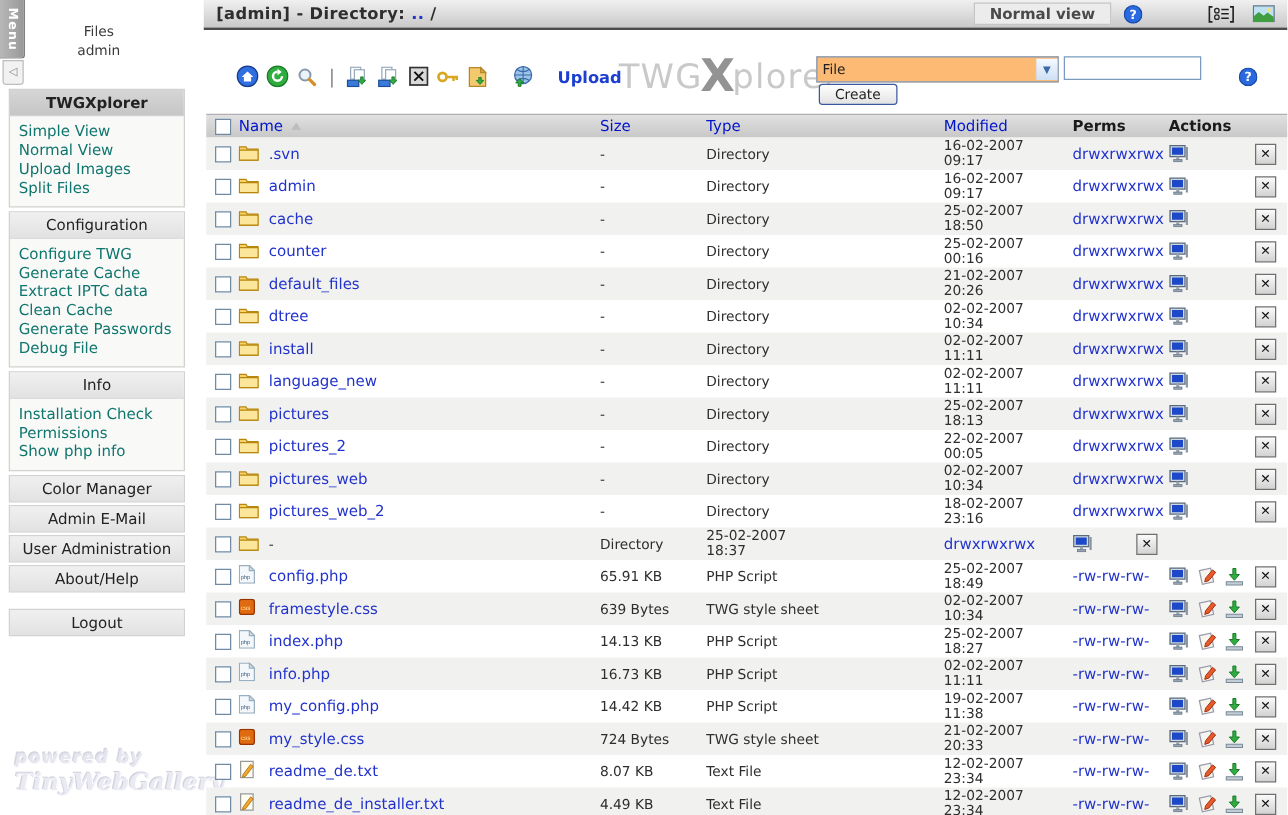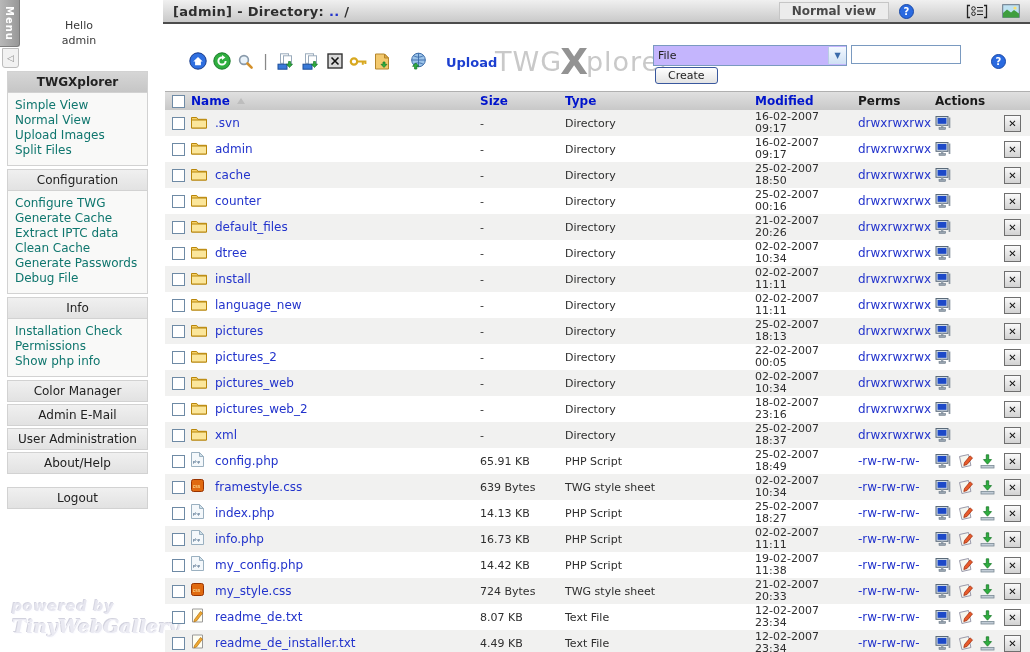--- a/index.html
+++ b/index.html
@@ -62,39 +62,39 @@
   .toolbar{position:relative;height:65px}
   .tool-icons{position:absolute;left:26px;top:28px;display:flex;align-items:center;gap:6px}
   .tool-icons .ticon{cursor:pointer;display:flex}
   .tool-sep{color:#888;font-size:15px;margin:0 3px;cursor:default}
   .upload{position:absolute;left:246px;top:28px;display:flex;align-items:center;gap:19px;cursor:pointer}
   .upload-label{color:#1c3fd0;font-weight:bold;font-size:13px}
   .logo{position:absolute;left:332px;top:22px;display:flex;align-items:flex-end;cursor:default}
   .logo .l1,.logo .l3{font-size:27px;color:#c9c9c9;letter-spacing:1px}
   .logo .l2{font-size:36px;color:#939393;font-weight:bold;margin:0 -2px;line-height:30px}
   .create-select{position:absolute;left:490px;top:21px;width:192px;height:19px;
-    border:1px solid #7a9ac0;background:#c4b5fd;display:flex;align-items:center;cursor:pointer}
+    border:1px solid #7a9ac0;background:#fdba74;display:flex;align-items:center;cursor:pointer}
   .create-select .sel-val{flex:1;padding-left:4px;font-size:11px;color:#222}
   .sel-arrow{width:17px;height:17px;border-left:1px solid #b9cde4;
     background:linear-gradient(#f4f9ff,#cfe0f4);display:flex;align-items:center;justify-content:center;
     color:#3a6aaa;font-size:8px}
   .create-input{position:absolute;left:688px;top:21px;width:102px;height:15px;
     border:1px solid #7a9ac0;font-size:11px;padding:1px 3px;font-family:inherit}
   .create-btn{position:absolute;left:492px;top:43px;border:1px solid #39589e;border-radius:3px;
     background:linear-gradient(#fefefe,#e3e3e3);font-size:11px;padding:1px 12px;
     font-family:inherit;color:#222;cursor:pointer}
   .toolbar-help{position:absolute;left:828px;top:30px;cursor:pointer;display:flex}
 
   
   .ftable{position:absolute;top:91px;left:2px;right:0}
   .thead,.trow{display:grid;grid-template-columns:26px 24px 1fr 85px 190px 103px 77px 95px;align-items:center}
   .thead{height:18px;background:linear-gradient(#e0e0e0,#c8c8c8);border-top:1px solid #b0b0b0;
     font-weight:bold;font-size:12px}
   .thead .h-name{grid-column:2/4;display:flex;align-items:center}
-  .h-link{color:#0014cc;cursor:pointer;font-weight:bold}
+  .h-link{color:#0014cc;cursor:pointer;font-weight:normal}
   .h-plain{color:#1a1a1a;cursor:default}
   .sort-tri{display:inline-block;width:0;height:0;margin-left:7px;
     border-left:4px solid transparent;border-right:4px solid transparent;border-bottom:6px solid #bdbdbd}
   .trow{height:26px}
   .trow.shade{background:#f1f1f0}
   .c-cb{display:flex;justify-content:center}
   .cb{appearance:none;-webkit-appearance:none;width:13px;height:13px;margin:0;
     border:1px solid #6e8aa5;background:#fff;cursor:pointer}
   .c-ficon{display:flex;align-items:center}
   .c-name{font-size:12px;overflow:hidden;white-space:nowrap}
@@ -109,21 +109,21 @@
 </style>
 </head>
 <body>
 
 <div class="menu-tab">
   <span>Menu</span>
 </div>
 <div class="menu-arrow">◁</div>
 
 <div class="greeting">
-  <div>Hello</div>
+  <div>Files</div>
   <div>admin</div>
 </div>
 
 <div class="sidebar">
   <div class="side-box">
     <div class="side-header main-header">TWGXplorer</div>
     <div class="side-items">
         <a class="side-link">Simple View</a>
         <a class="side-link">Normal View</a>
         <a class="side-link">Upload Images</a>
@@ -740,21 +740,20 @@
           </div>
     <div class="c-ficon">
       <span class="fi fi-folder">
         <svg width="16" height="14" viewBox="0 0 16 14">
                 <path d="M0.5 2.5 h5.2 l1.2 1.8 h8.6 v8.7 h-15z" fill="#f7d26a" stroke="#b8860b"></path>
                 <path d="M0.5 5 h15 v8 h-15z" fill="#fbe69b" stroke="#b8860b"></path>
               </svg>
       </span>
 
     </div>
-    <div class="c-name"><a class="lnk">xml</a></div>
     <div class="c-size">-</div>
     <div class="c-type">Directory</div>
     <div class="c-mod">
       <div class="c-date">25-02-2007</div>
       <div class="c-time">18:37</div>
     </div>
     <div class="c-perms"><a class="lnk">drwxrwxrwx</a></div>
     <div class="c-actions">
       <span class="act">
         <svg width="17" height="16" viewBox="0 0 17 16">

